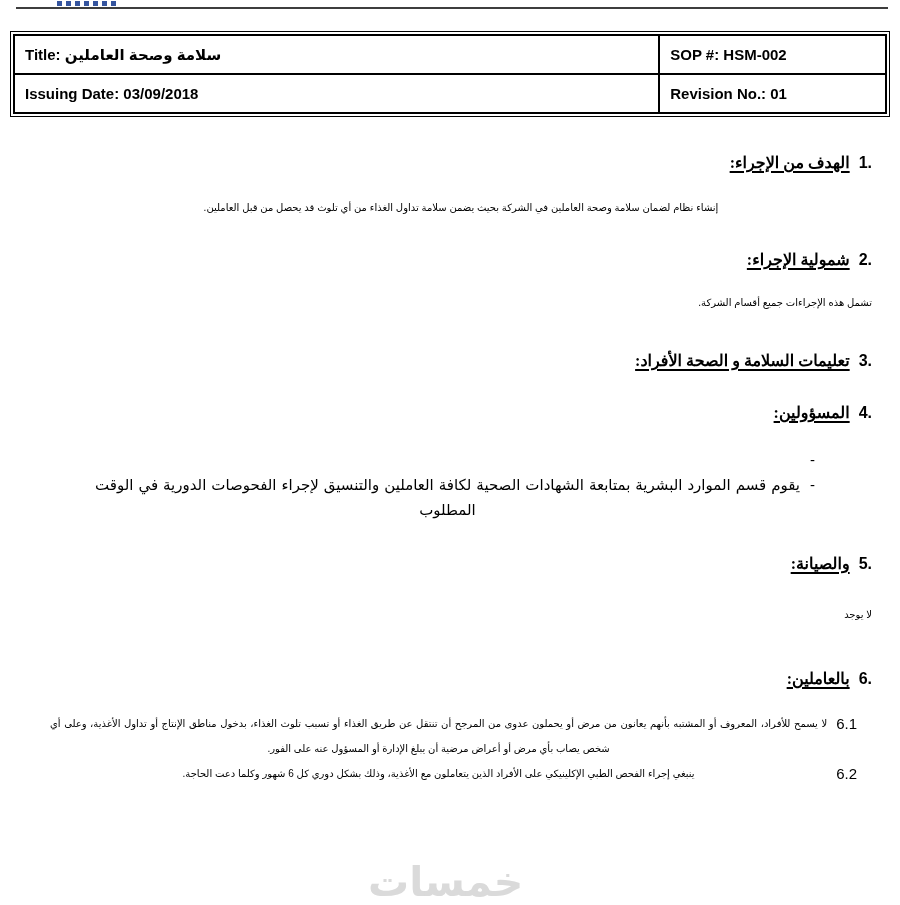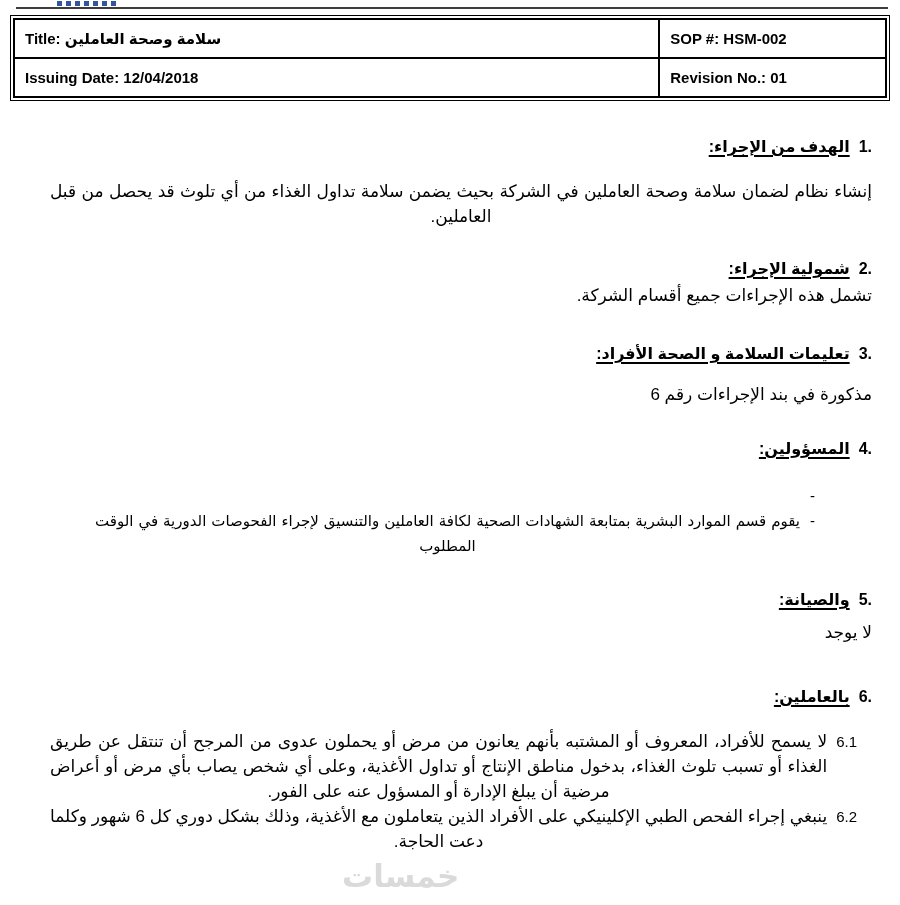--- a/index.html
+++ b/index.html
@@ -16,21 +16,21 @@
   .top-rule{position:absolute;left:16px;right:12px;top:7px;height:2px;background:#3d3d3d;}
   .logo-sliver{
     position:absolute;left:55px;top:0;width:66px;height:7px;background:#fff;
   }
   .logo-sliver::after{
     content:"";position:absolute;left:2px;right:2px;top:1px;height:5px;
     background:repeating-linear-gradient(90deg,#34549e 0 5px,transparent 5px 9px);
   }
   
   .tbl-outer{
-    margin:0 10px;
+    margin:16px 10px;
     border:1px solid #000;
     padding:2px;
     background:#fff;
   }
   table.sop{
     width:100%;
     border-collapse:collapse;
   }
   table.sop td{
     border:2px solid #000;
@@ -53,24 +53,25 @@
     font-weight:bold;
     font-size:16px;
     line-height:20px;
     align-items:baseline;
   }
   .heading .num{direction:ltr;unicode-bidi:isolate;}
   .heading .htext{
     text-decoration:underline;
     text-decoration-thickness:1.5px;
     text-underline-offset:3px;
+    font-family:Liberation Serif, serif;
   }
   .para{
     direction:rtl;
-    font-size:17px;
+    font-size:10px;
     line-height:25px;
     margin:0;
   }
   .al-jc{text-align:justify;text-align-last:center;}
   .al-jr{text-align:justify;text-align-last:right;}
   .al-r{text-align:right;}
   .bullet{
     display:flex;
     direction:rtl;
     gap:10px;
@@ -87,34 +88,34 @@
     padding-right:15px;
     font-size:15px;
     line-height:25px;
   }
   .proc .pnum{flex:0 0 auto;direction:ltr;unicode-bidi:isolate;}
   .proc .ptext{flex:1;}
   
   .mt-h1{margin-top:36px;}
   .mt-p1{margin-top:22px;}
   .mt-h2{margin-top:30px;}
-  .mt-p2{margin-top:4px;}
+  .mt-p2{margin-top:20px;}
   .mt-h3{margin-top:36px;}
   .mt-p3{margin-top:18px;}
   .mt-h4{margin-top:32px;}
   .mt-b{margin-top:24px;}
   .mt-h5{margin-top:32px;}
-  .mt-p5{margin-top:10px;}
+  .mt-p5{margin-top:28px;}
   .mt-h6{margin-top:42px;}
   .mt-pr{margin-top:22px;}
   
   .watermark{
     position:absolute;
-    left:342px;top:858px;
-    font-size:31px;
+    left:368px;top:858px;
+    font-size:41px;
     font-weight:bold;
     color:#dadada;
     direction:rtl;
     z-index:0;
     letter-spacing:2px;
   }
   .content,.tbl-outer{position:relative;z-index:1;}
 </style>
 </head>
 <body>
@@ -130,21 +131,21 @@
   <table class="sop">
     <tbody>
         <tr>
       <td class="c-left">
         <span>Title:</span>
         <span class="ar">سلامة وصحة العاملين</span>
       </td>
       <td class="c-right">SOP #: HSM-002</td>
     </tr>
     <tr>
-      <td class="c-left">Issuing Date: 12/04/2018</td>
+      <td class="c-left">Issuing Date: 03/09/2018</td>
       <td class="c-right">Revision No.: 01</td>
     </tr>
   </tbody>
     </table>
 </div>
 
 <div class="content">
 
   <div class="heading mt-h1">
     <span class="num">1.</span>
@@ -155,21 +156,20 @@
   <div class="heading mt-h2">
     <span class="num">2.</span>
     <span class="htext">شمولية الإجراء:</span>
   </div>
   <p class="para al-r mt-p2">تشمل هذه الإجراءات جميع أقسام الشركة.</p>
 
   <div class="heading mt-h3">
     <span class="num">3.</span>
     <span class="htext">تعليمات السلامة و الصحة الأفراد:</span>
   </div>
-  <p class="para al-r mt-p3">مذكورة في بند الإجراءات رقم 6</p>
 
   <div class="heading mt-h4">
     <span class="num">4.</span>
     <span class="htext">المسؤولين:</span>
   </div>
   <div class="bullet mt-b">
     <span class="bmark">-</span>
   </div>
   <div class="bullet">
     <span class="bmark">-</span>

